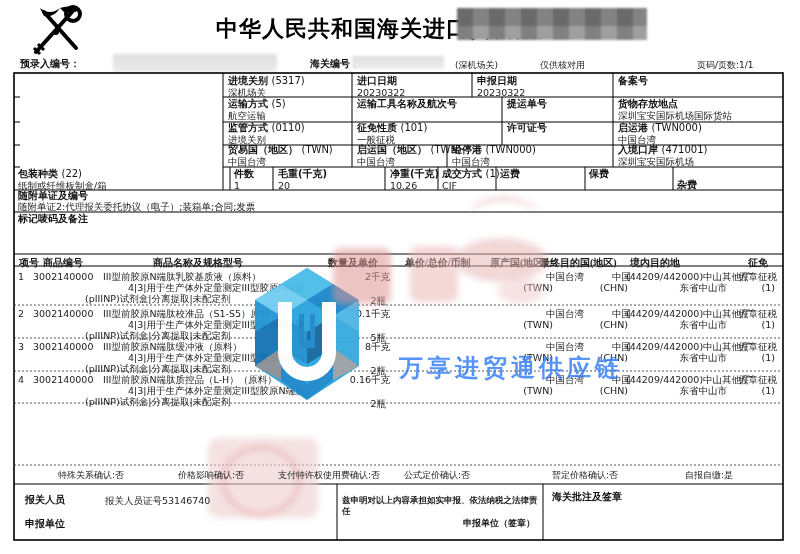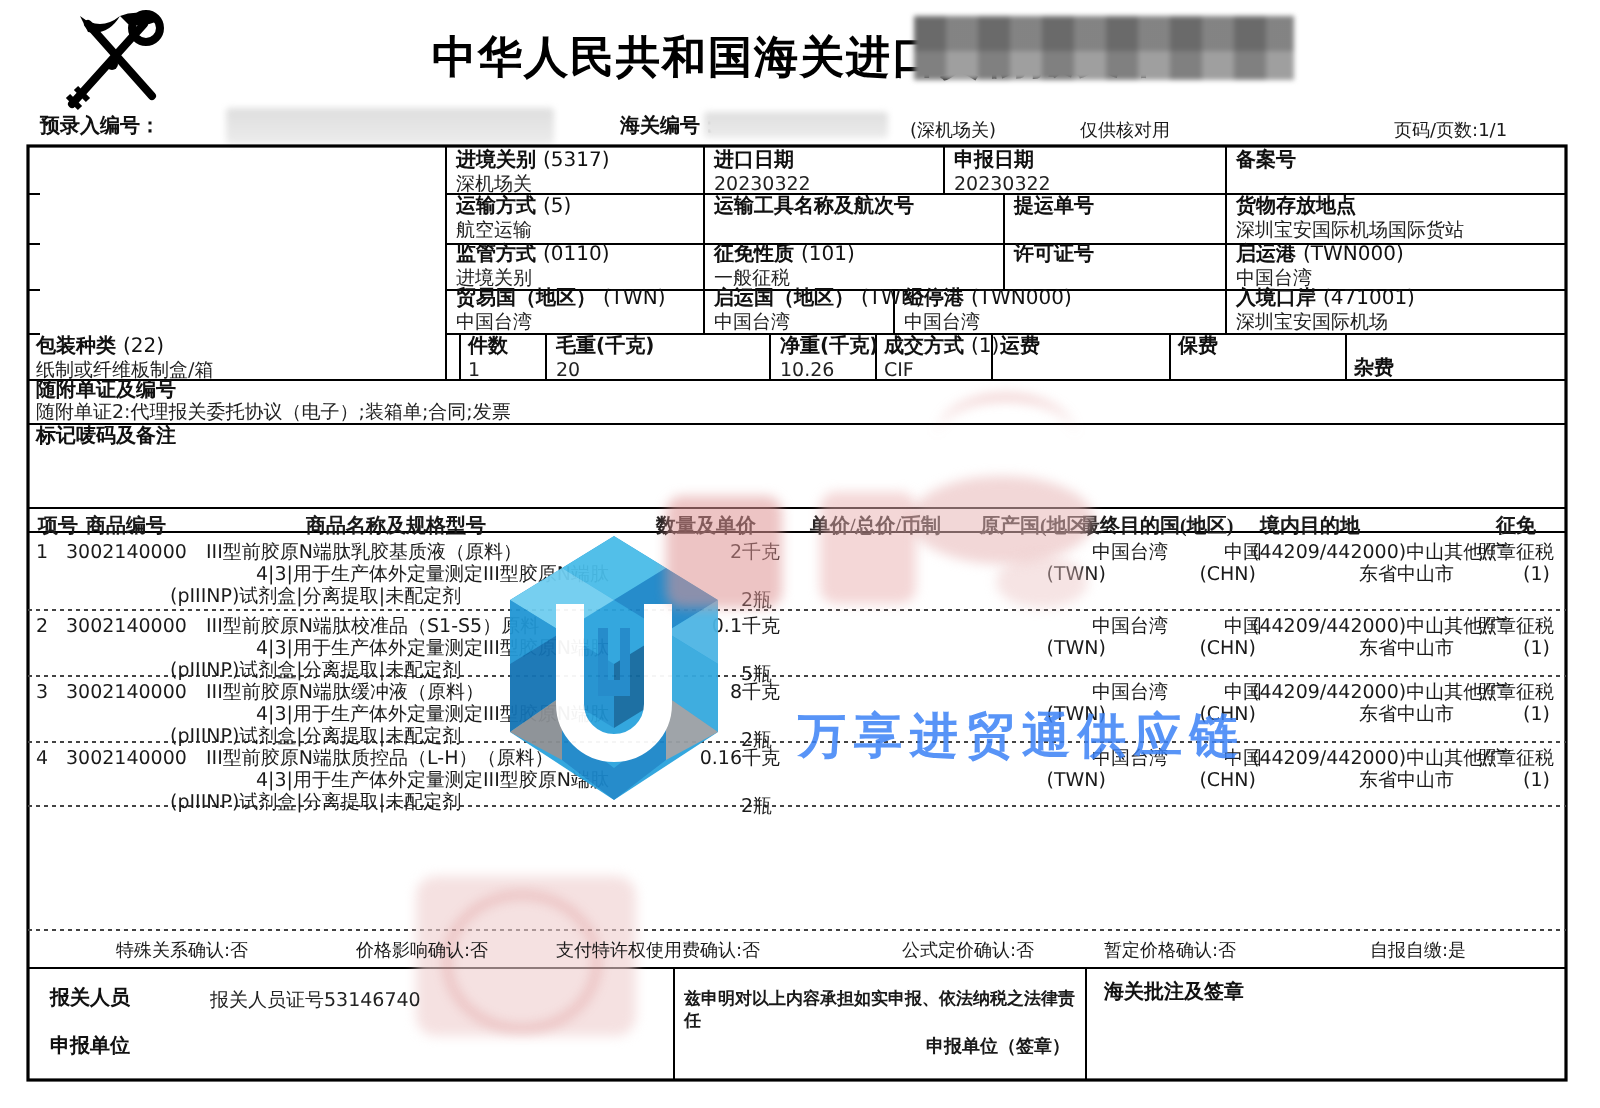--- a/index.html
+++ b/index.html
@@ -314,21 +314,21 @@
   <div class="abs stamp" style="left:455px;top:238px;width:92px;height:44px;background:rgba(231,182,182,.55)"></div>
   <div class="abs stamp" style="left:410px;top:246px;width:48px;height:56px;background:rgba(233,176,176,.5);border-radius:8px"></div>
   <div class="abs stamp" style="left:333px;top:248px;width:58px;height:56px;background:rgba(222,148,148,.55);border-radius:8px"></div>
   <div class="abs stamp" style="left:498px;top:278px;width:46px;height:26px;background:rgba(236,195,195,.45)"></div>
   <div class="abs stamp" style="left:208px;top:438px;width:110px;height:80px;background:rgba(238,205,205,.6);border-radius:10px"></div>
   <div class="abs stamp" style="left:222px;top:446px;width:72px;height:64px;border:3px solid rgba(205,95,95,.35);border-radius:50%"></div>
 
   <div class="abs small" style="left:58px;top:469px">特殊关系确认:否</div>
   <div class="abs small" style="left:178px;top:469px">价格影响确认:否</div>
   <div class="abs small" style="left:278px;top:469px">支付特许权使用费确认:否</div>
-  <div class="abs small" style="left:451px;top:469px">公式定价确认:否</div>
+  <div class="abs small" style="left:404px;top:469px">公式定价确认:否</div>
   <div class="abs small" style="left:552px;top:469px">暂定价格确认:否</div>
   <div class="abs small" style="left:685px;top:469px">自报自缴:是</div>
 
   <div class="abs lbl" style="left:25px;top:495px">报关人员</div>
   <div class="abs val" style="left:105px;top:495px">报关人员证号53146740</div>
   <div class="abs lbl" style="left:25px;top:519px">申报单位</div>
   <div class="abs" style="left:342px;top:495px;width:196px;font-size:8.5px;font-weight:bold;line-height:11px">兹申明对以上内容承担如实申报、依法纳税之法律责任</div>
   <div class="abs" style="left:400px;top:517px;width:135px;text-align:right;font-size:9px;font-weight:bold">申报单位（签章）</div>
   <div class="abs lbl" style="left:552px;top:492px">海关批注及签章</div>
 

